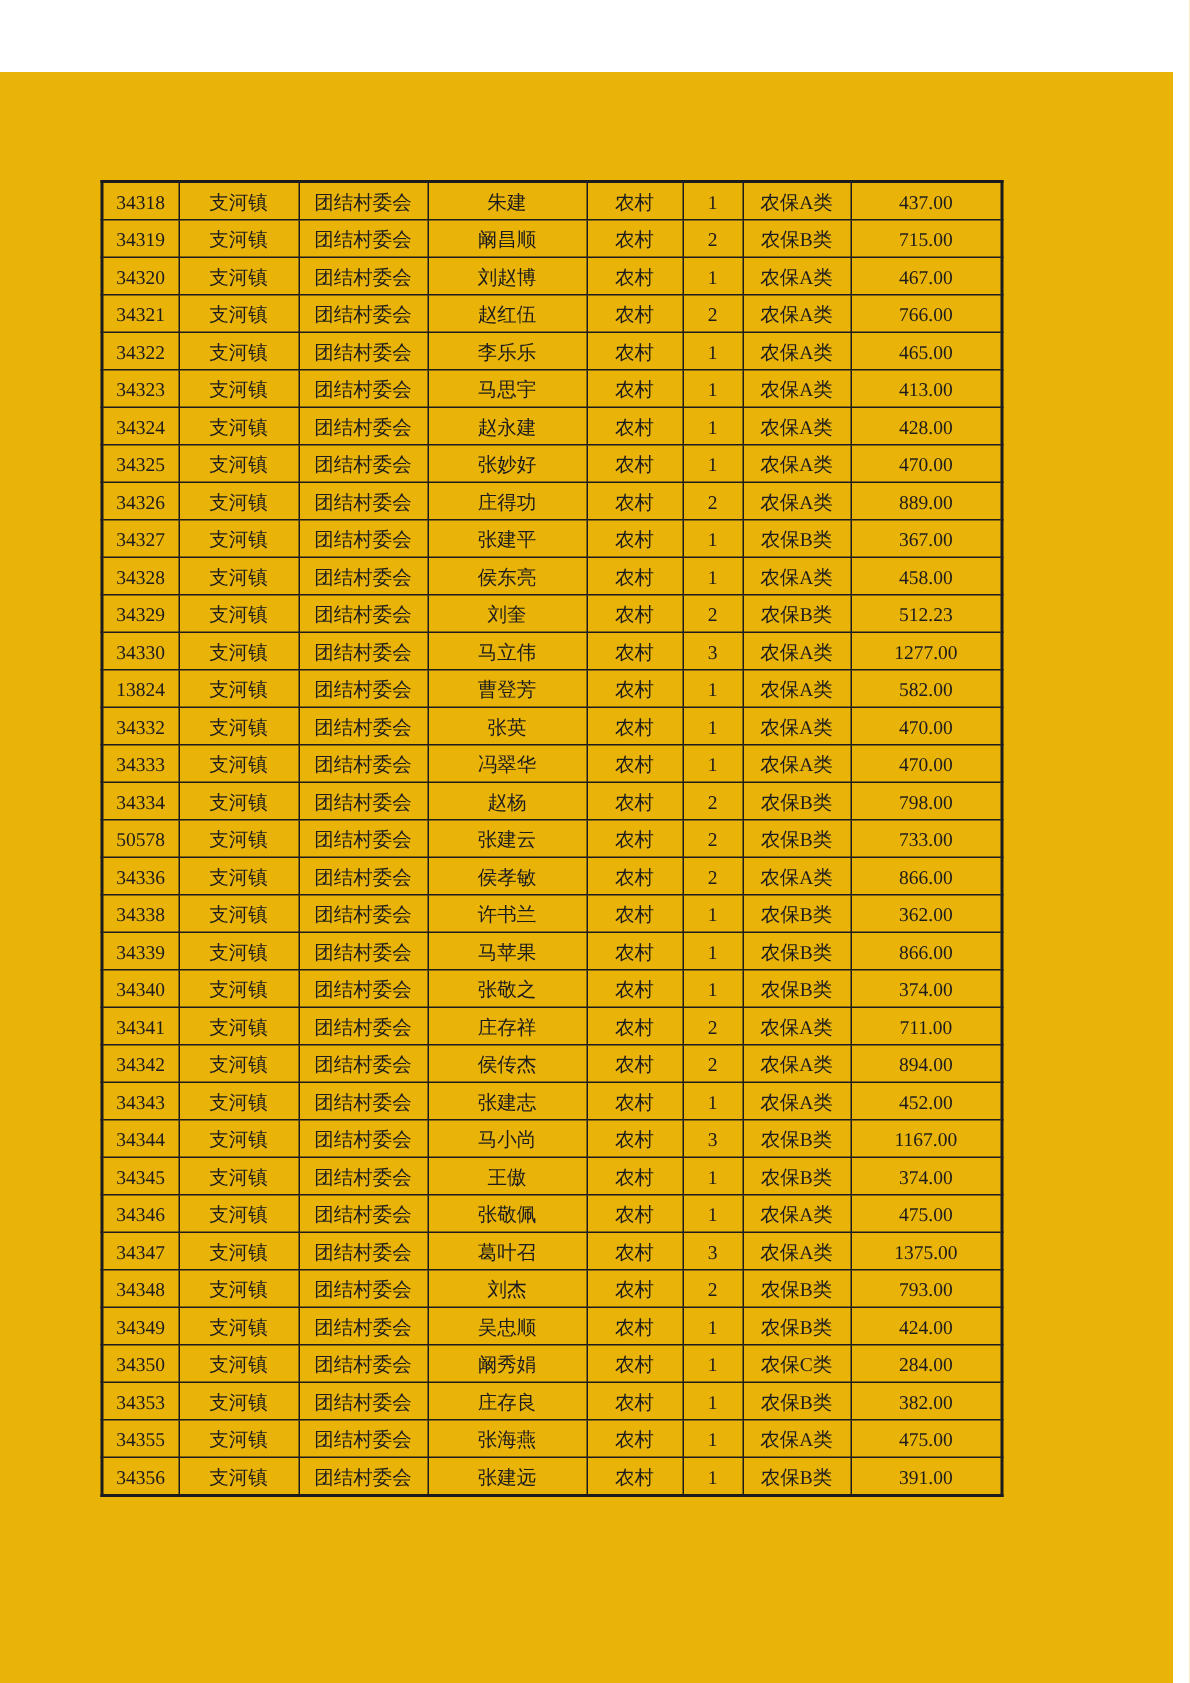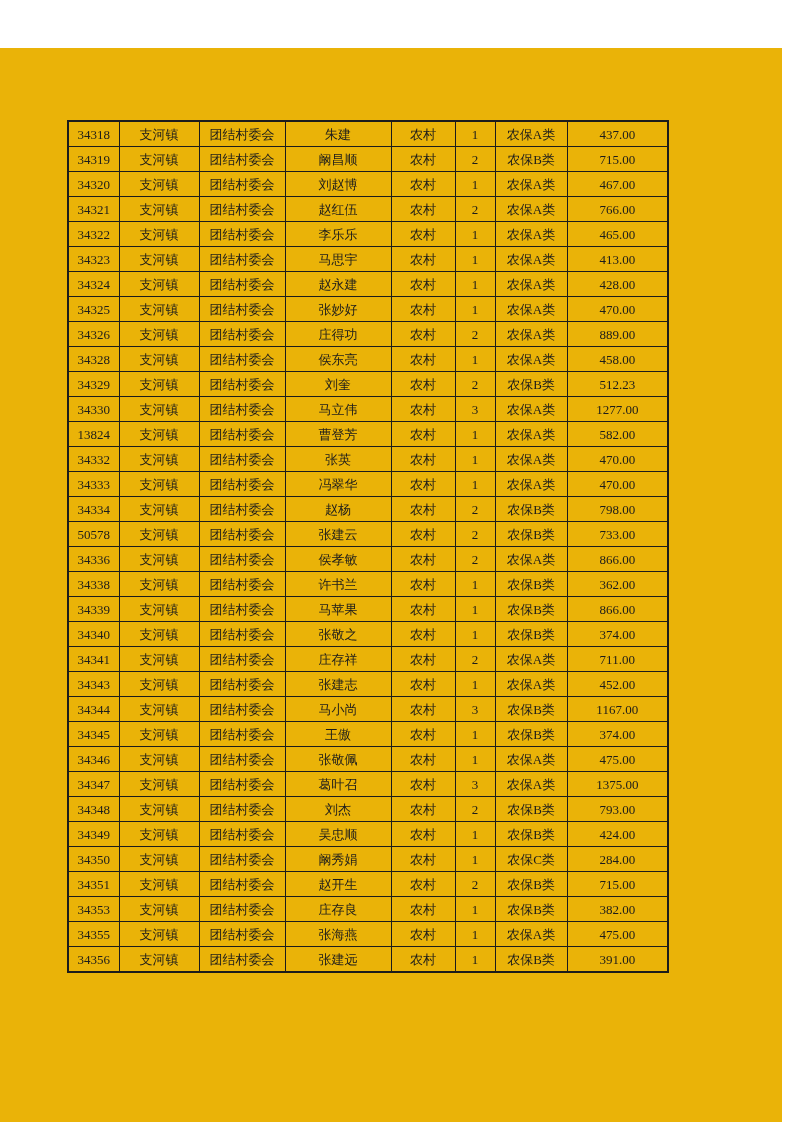--- a/index.html
+++ b/index.html
@@ -146,20 +146,30 @@
           <td>34326</td>
           <td>支河镇</td>
           <td>团结村委会</td>
           <td>庄得功</td>
           <td>农村</td>
           <td>2</td>
           <td>农保A类</td>
           <td>889.00</td>
         </tr>
         <tr>
+          <td>34327</td>
+          <td>支河镇</td>
+          <td>团结村委会</td>
+          <td>张建平</td>
+          <td>农村</td>
+          <td>1</td>
+          <td>农保B类</td>
+          <td>367.00</td>
+        </tr>
+        <tr>
           <td>34328</td>
           <td>支河镇</td>
           <td>团结村委会</td>
           <td>侯东亮</td>
           <td>农村</td>
           <td>1</td>
           <td>农保A类</td>
           <td>458.00</td>
         </tr>
         <tr>
@@ -274,20 +284,30 @@
         </tr>
         <tr>
           <td>34341</td>
           <td>支河镇</td>
           <td>团结村委会</td>
           <td>庄存祥</td>
           <td>农村</td>
           <td>2</td>
           <td>农保A类</td>
           <td>711.00</td>
+        </tr>
+        <tr>
+          <td>34342</td>
+          <td>支河镇</td>
+          <td>团结村委会</td>
+          <td>侯传杰</td>
+          <td>农村</td>
+          <td>2</td>
+          <td>农保A类</td>
+          <td>894.00</td>
         </tr>
         <tr>
           <td>34343</td>
           <td>支河镇</td>
           <td>团结村委会</td>
           <td>张建志</td>
           <td>农村</td>
           <td>1</td>
           <td>农保A类</td>
           <td>452.00</td>
@@ -354,30 +374,20 @@
         </tr>
         <tr>
           <td>34350</td>
           <td>支河镇</td>
           <td>团结村委会</td>
           <td>阚秀娟</td>
           <td>农村</td>
           <td>1</td>
           <td>农保C类</td>
           <td>284.00</td>
-        </tr>
-        <tr>
-          <td>34351</td>
-          <td>支河镇</td>
-          <td>团结村委会</td>
-          <td>赵开生</td>
-          <td>农村</td>
-          <td>2</td>
-          <td>农保B类</td>
-          <td>715.00</td>
         </tr>
         <tr>
           <td>34353</td>
           <td>支河镇</td>
           <td>团结村委会</td>
           <td>庄存良</td>
           <td>农村</td>
           <td>1</td>
           <td>农保B类</td>
           <td>382.00</td>

